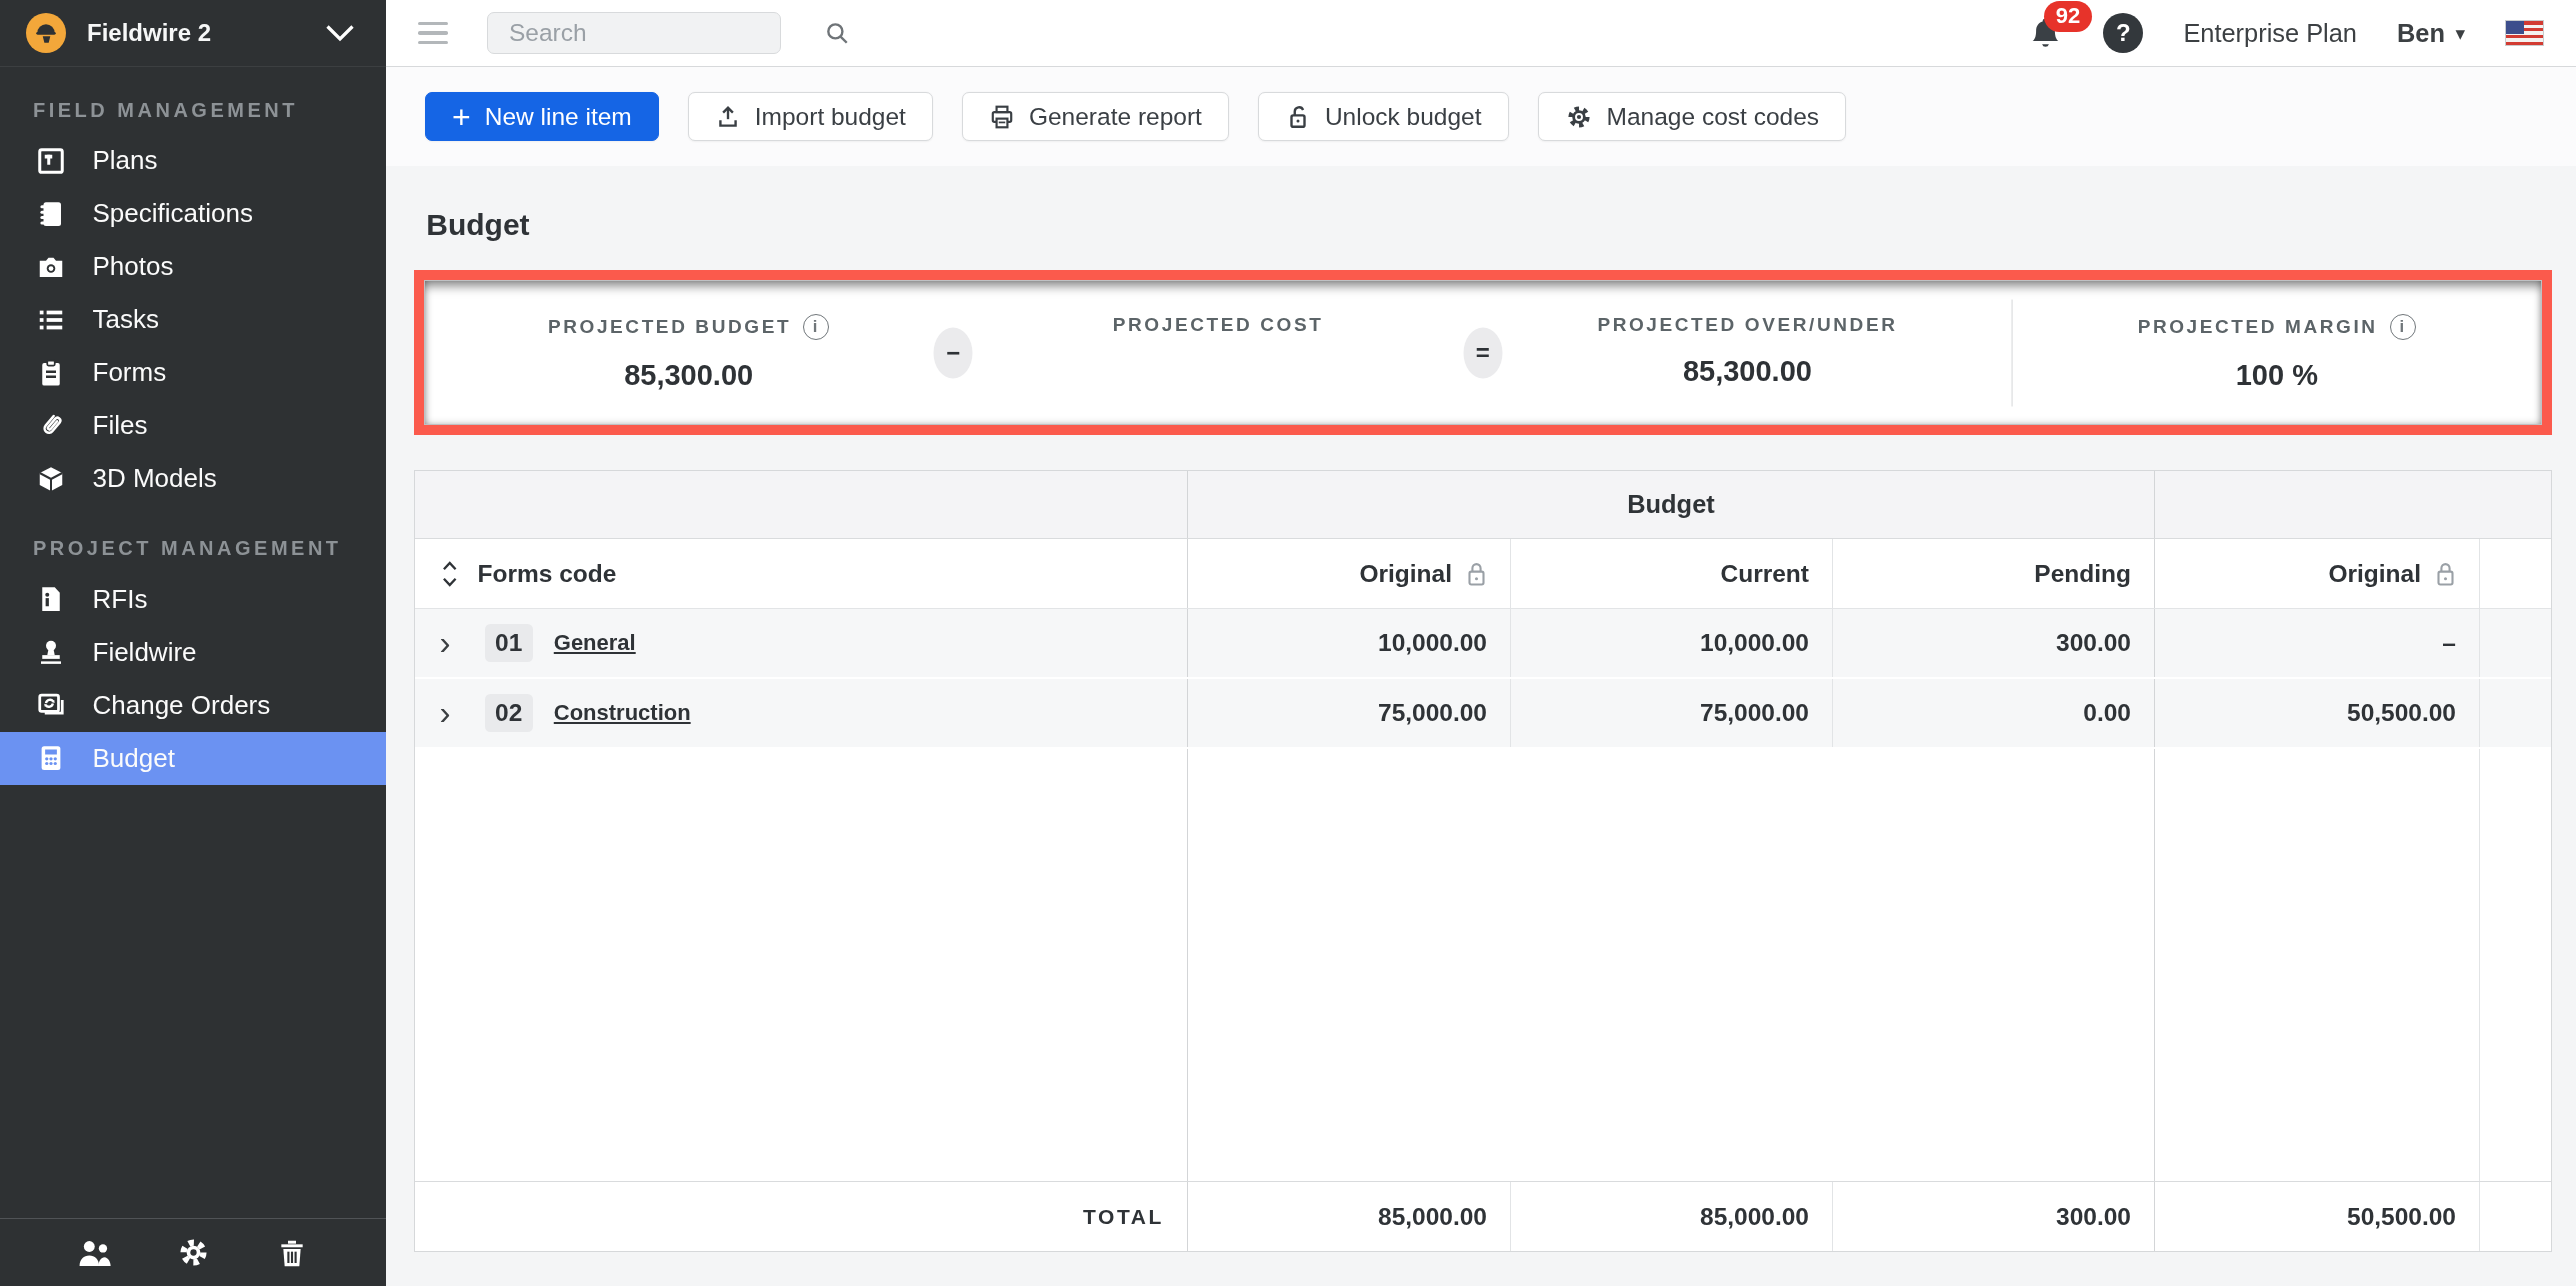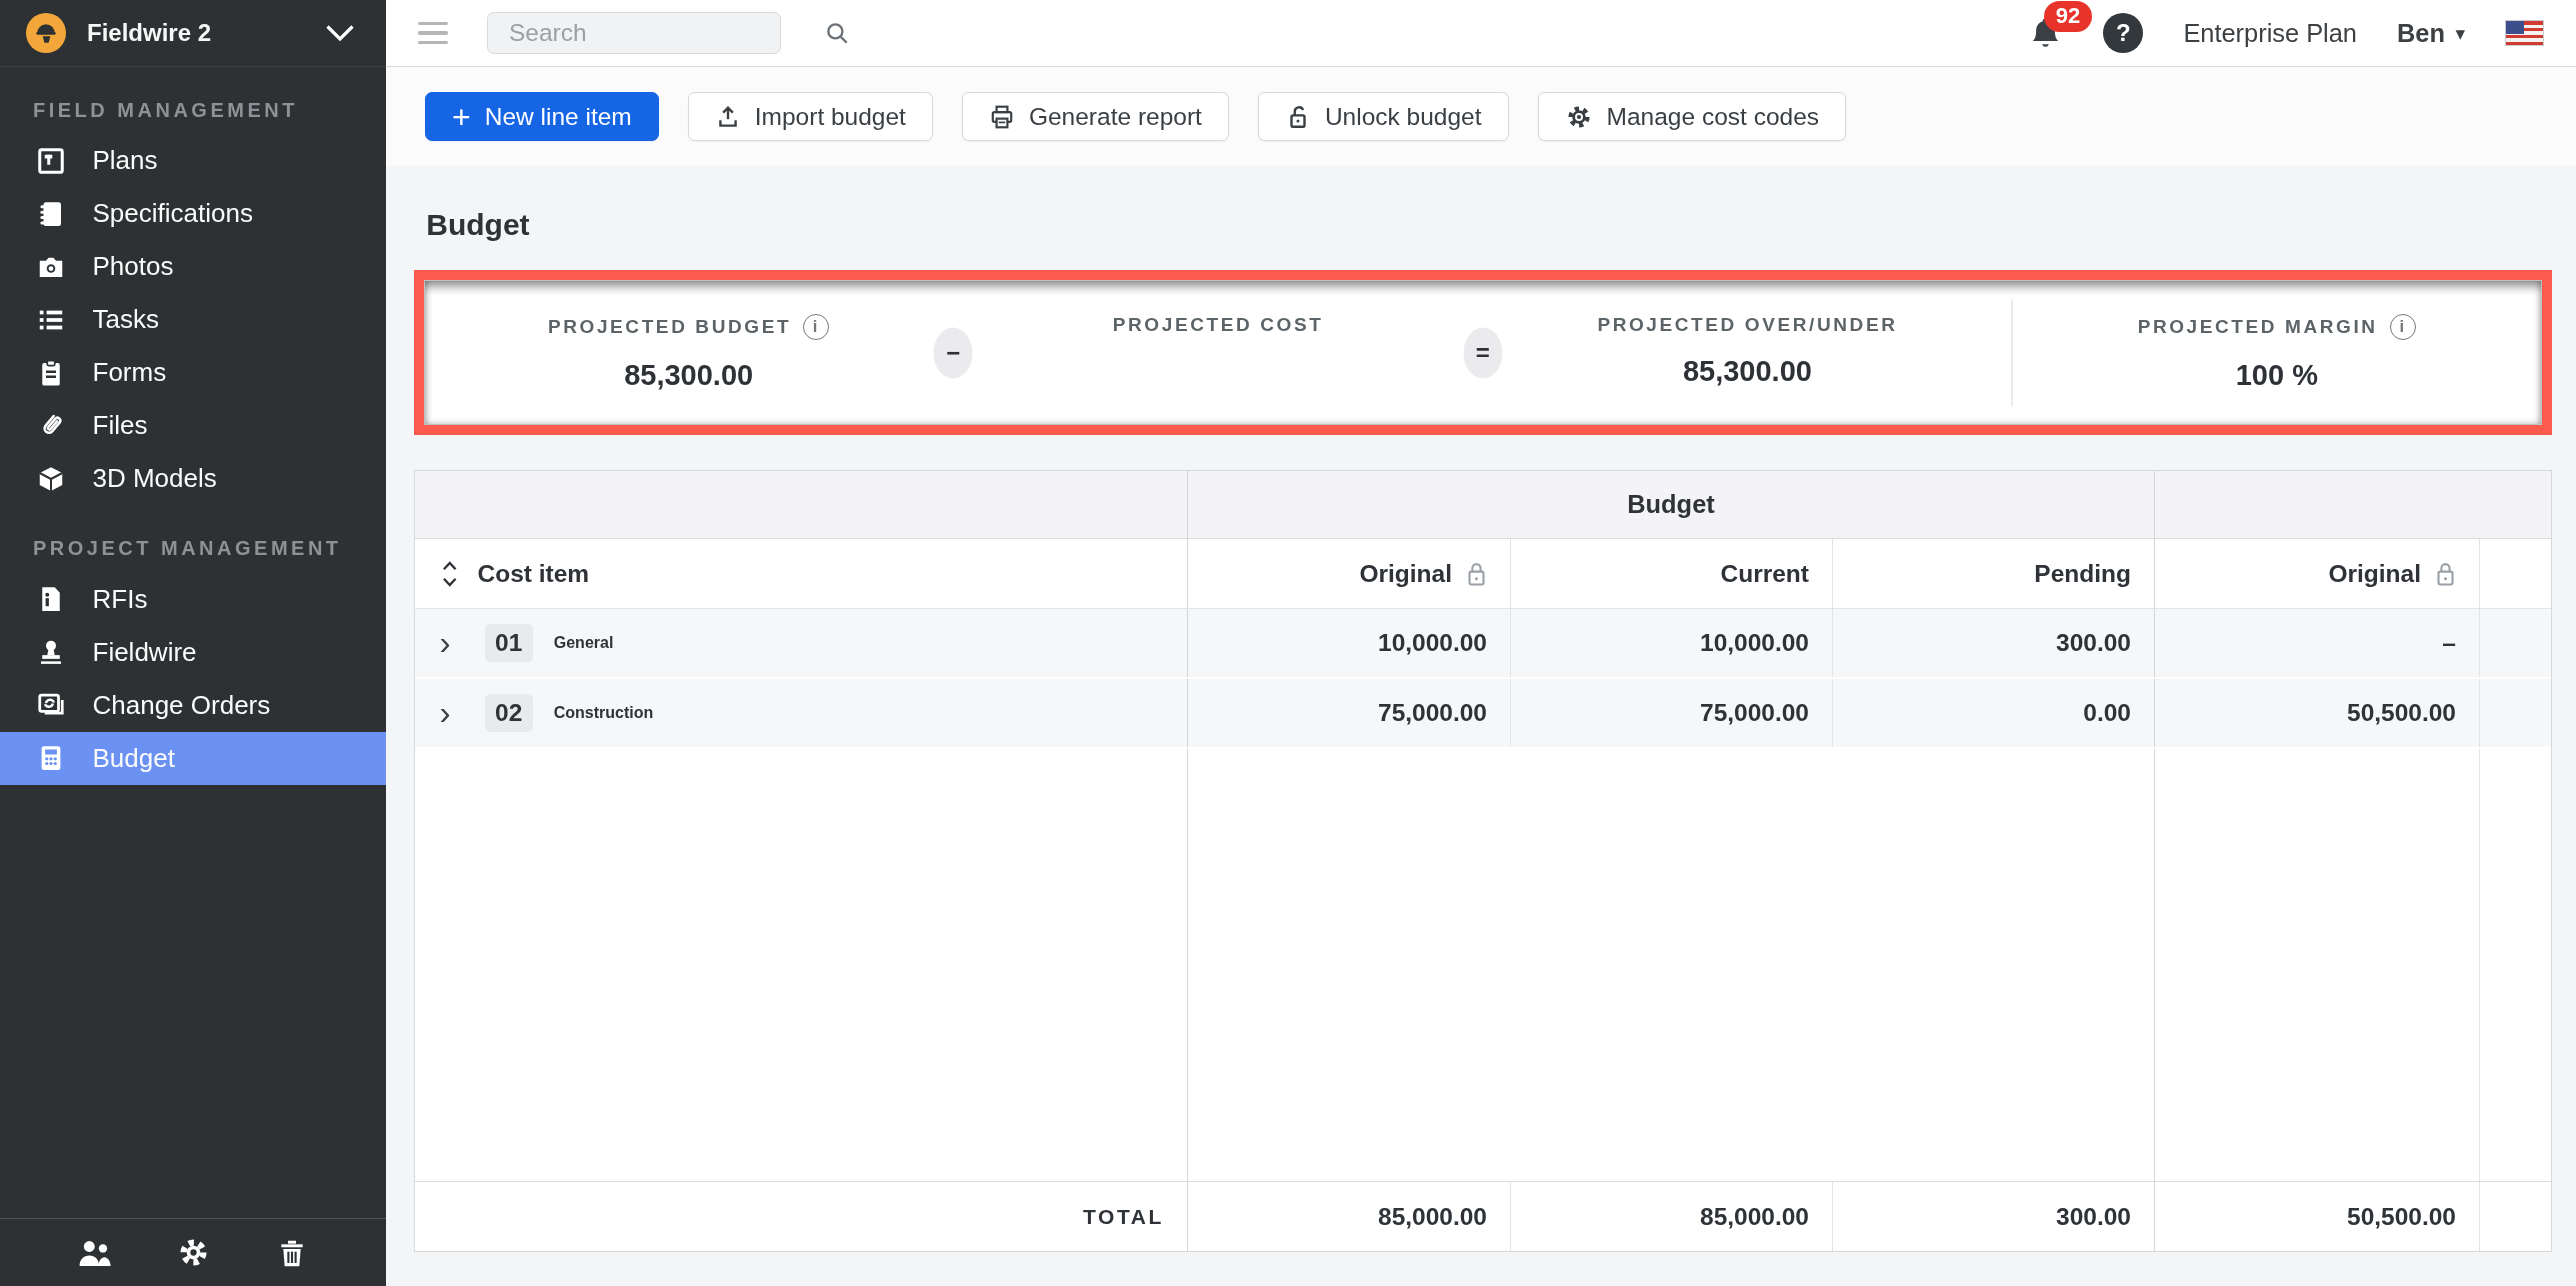--- a/index.html
+++ b/index.html
@@ -104,21 +104,21 @@
   .group-label { justify-content:center; font-size:25.4px; font-weight:700; color:#2f3337; width:967px; }
   .head-row { height:70px; border-bottom:0.9px solid #e2e4e6; background:#fff; }
   .head-cell { font-size:24.5px; font-weight:700; color:#2f3337;padding-left:12px; }
   .costcode-head { padding-left:26px; gap:19px; }
   .lock { margin-left:14px; }
   .data-row { height:70px; background:#f6f7f8; border-bottom:2.6px solid #ffffff; }
   .row-a { padding-left:24.5px; }
   .expander { font-size:33px; color:#3c4043; line-height:0; cursor:pointer; width:26px; }
   .code-badge { background:#e9eaec; border-radius:5.3px; padding:5.3px 10.5px; font-size:24.5px;
     font-weight:700; color:#2f3337; margin-left:19px; }
-  .row-name { margin-left:21px; font-size:16px; font-weight:700; color:#2f3337; }
+  .row-name { margin-left:21px; font-size:22px; font-weight:700; color:#2f3337;text-decoration:underline; }
   .filler { flex:1; }
   .filler .cell { height:100%; }
   .total-row { height:70px; background:#fff; border-top:0.9px solid #d9dbdd; }
   .total-label { justify-content:flex-end; padding-right:23px; font-size:21px;
     letter-spacing:2.6px; font-weight:700; color:#2f3337; }
 
   svg { display:block; }
 </style>
 </head>
 <body>
@@ -425,21 +425,21 @@
     </div>
 
     <div class="trow head-row">
       <div class="cell c1 head-cell costcode-head">
         <span>
           <svg width="17.5" height="28" viewBox="0 0 14 24">
               <polyline points="2,8 7,2.5 12,8" fill="none" stroke="#2f3337" stroke-width="2"></polyline>
               <polyline points="2,16 7,21.5 12,16" fill="none" stroke="#2f3337" stroke-width="2"></polyline>
             </svg>
         </span>
-        <span>Cost item</span>
+        <span>Forms code</span>
       </div>
       <div class="cell c2 head-cell num blg">
         <span>Original</span>
         <span class="lock">
           <svg width="21" height="26" viewBox="0 0 18 22">
               <rect x="3" y="9" width="12" height="11" rx="1.5" fill="none" stroke="#9aa0a6" stroke-width="1.8"></rect>
               <path d="M5.5 9 V6 a3.5 3.5 0 0 1 7 0 v3" fill="none" stroke="#9aa0a6" stroke-width="1.8"></path>
               <circle cx="9" cy="15" r="1.3" fill="#9aa0a6"></circle>
             </svg>
         </span>

